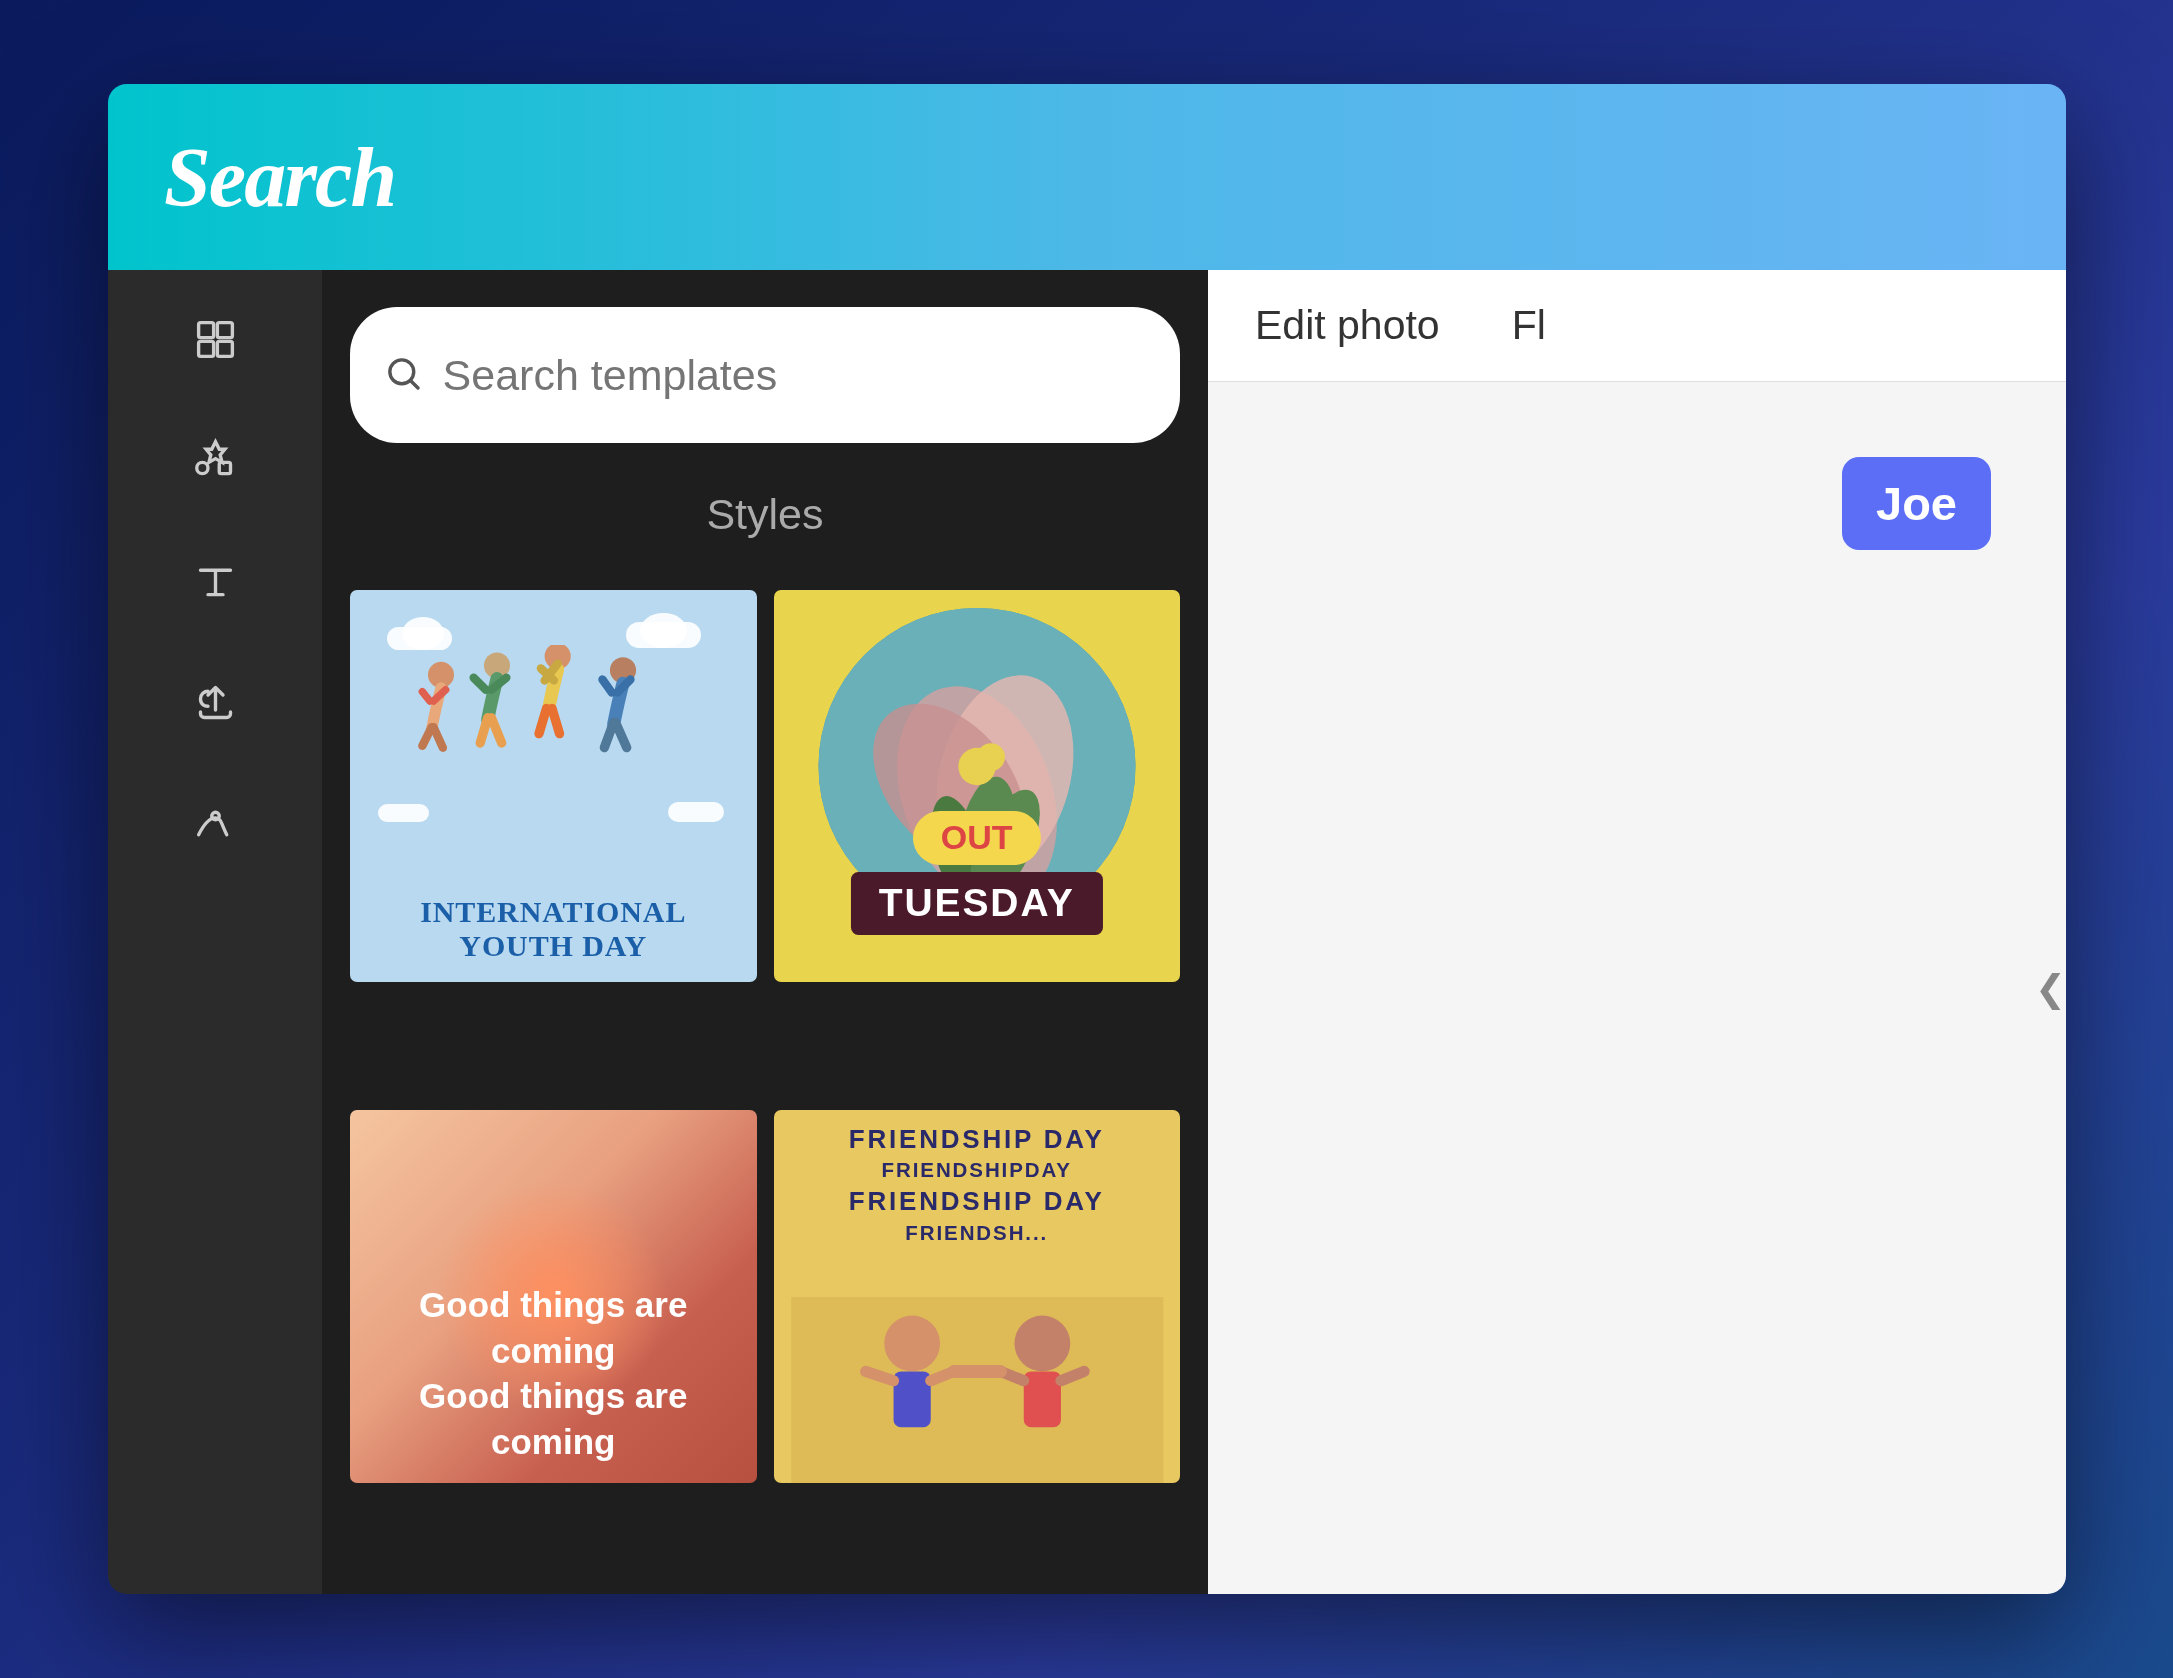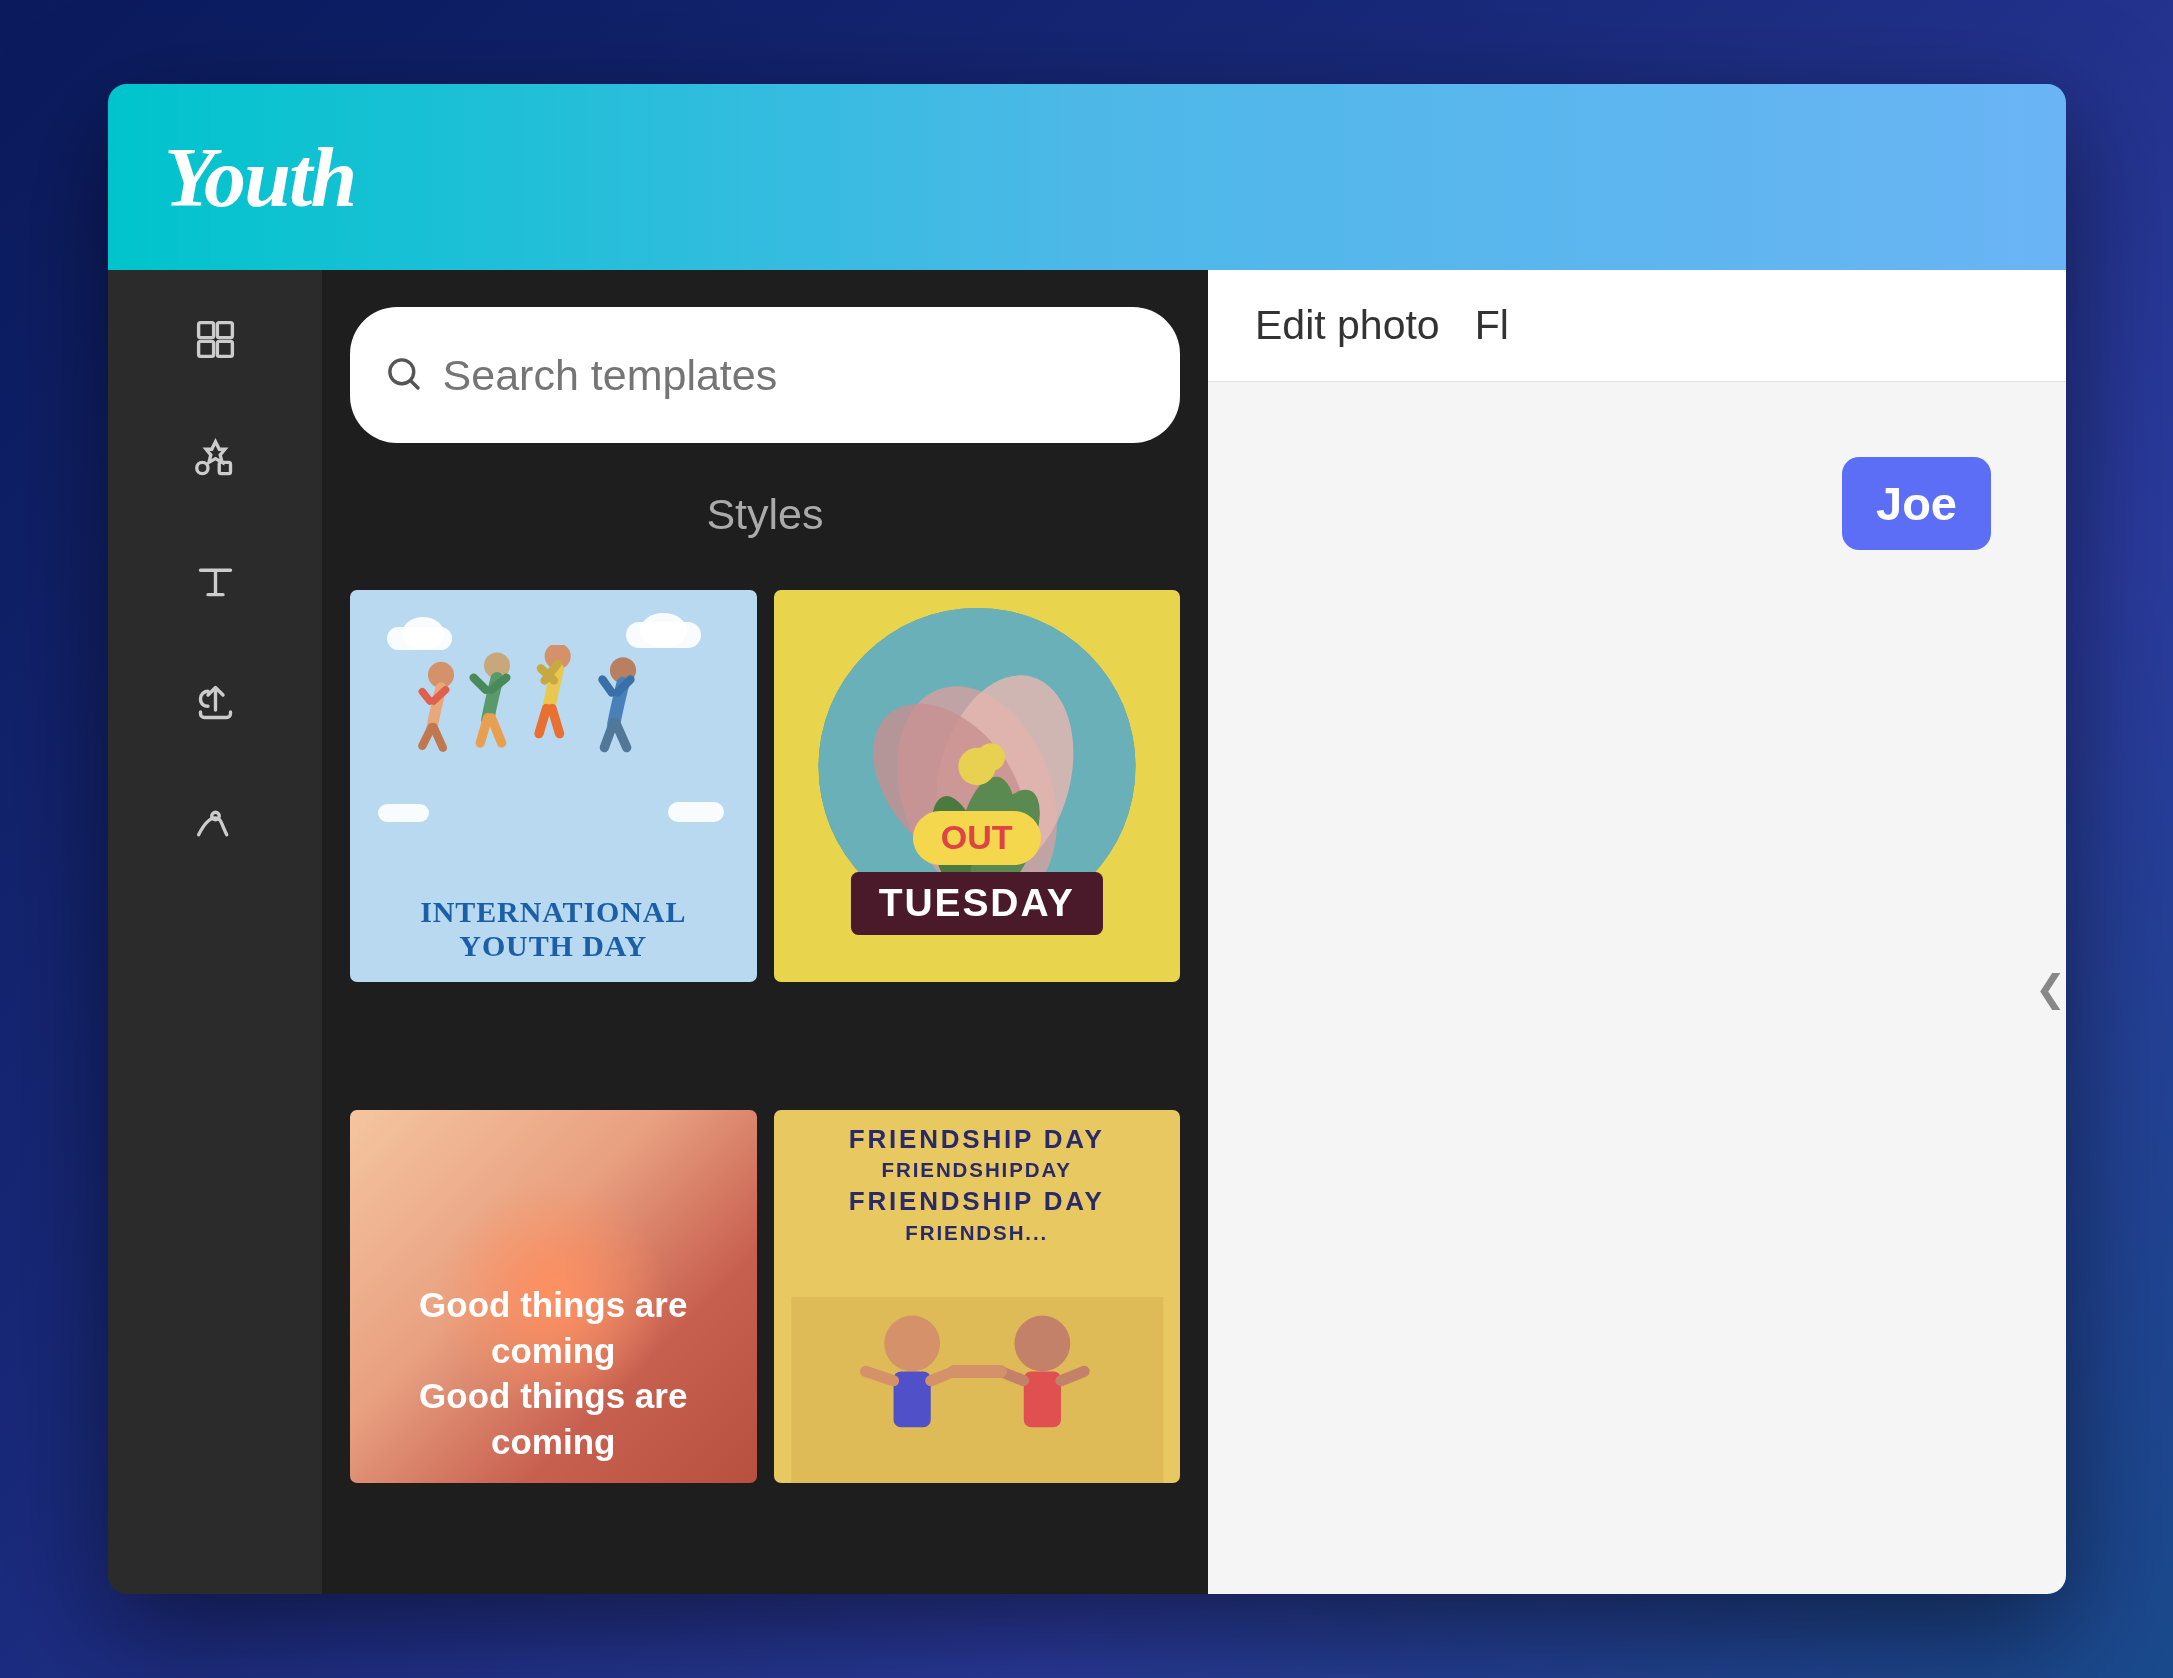--- a/index.html
+++ b/index.html
@@ -337,21 +337,21 @@
       display: flex;
       flex-direction: column;
     }
 
     .right-top-bar {
       height: 112px;
       background: white;
       display: flex;
       align-items: center;
       padding: 0 47px;
-      gap: 35px;
+      gap: 72px;
       border-bottom: 0.9px solid #e0e0e0;
     }
 
     .right-top-btn {
       font-size: 41px;
       color: #333;
       cursor: pointer;
       white-space: nowrap;
     }
 
@@ -386,21 +386,21 @@
       color: #888;
     }
 
   </style>
 </head>
 <body>
 
 <div class="window">
 
   <div class="header-bar">
-    <span class="canva-logo">Youth</span>
+    <span class="canva-logo">Search</span>
   </div>
 
   <div class="main-area">
 
     <div class="sidebar">
 
       <div class="sidebar-icon">
         <svg viewBox="0 0 24 24">
           <rect x="3" y="3" width="8" height="8" rx="1"></rect>
           <rect x="13" y="3" width="8" height="8" rx="1"></rect>

